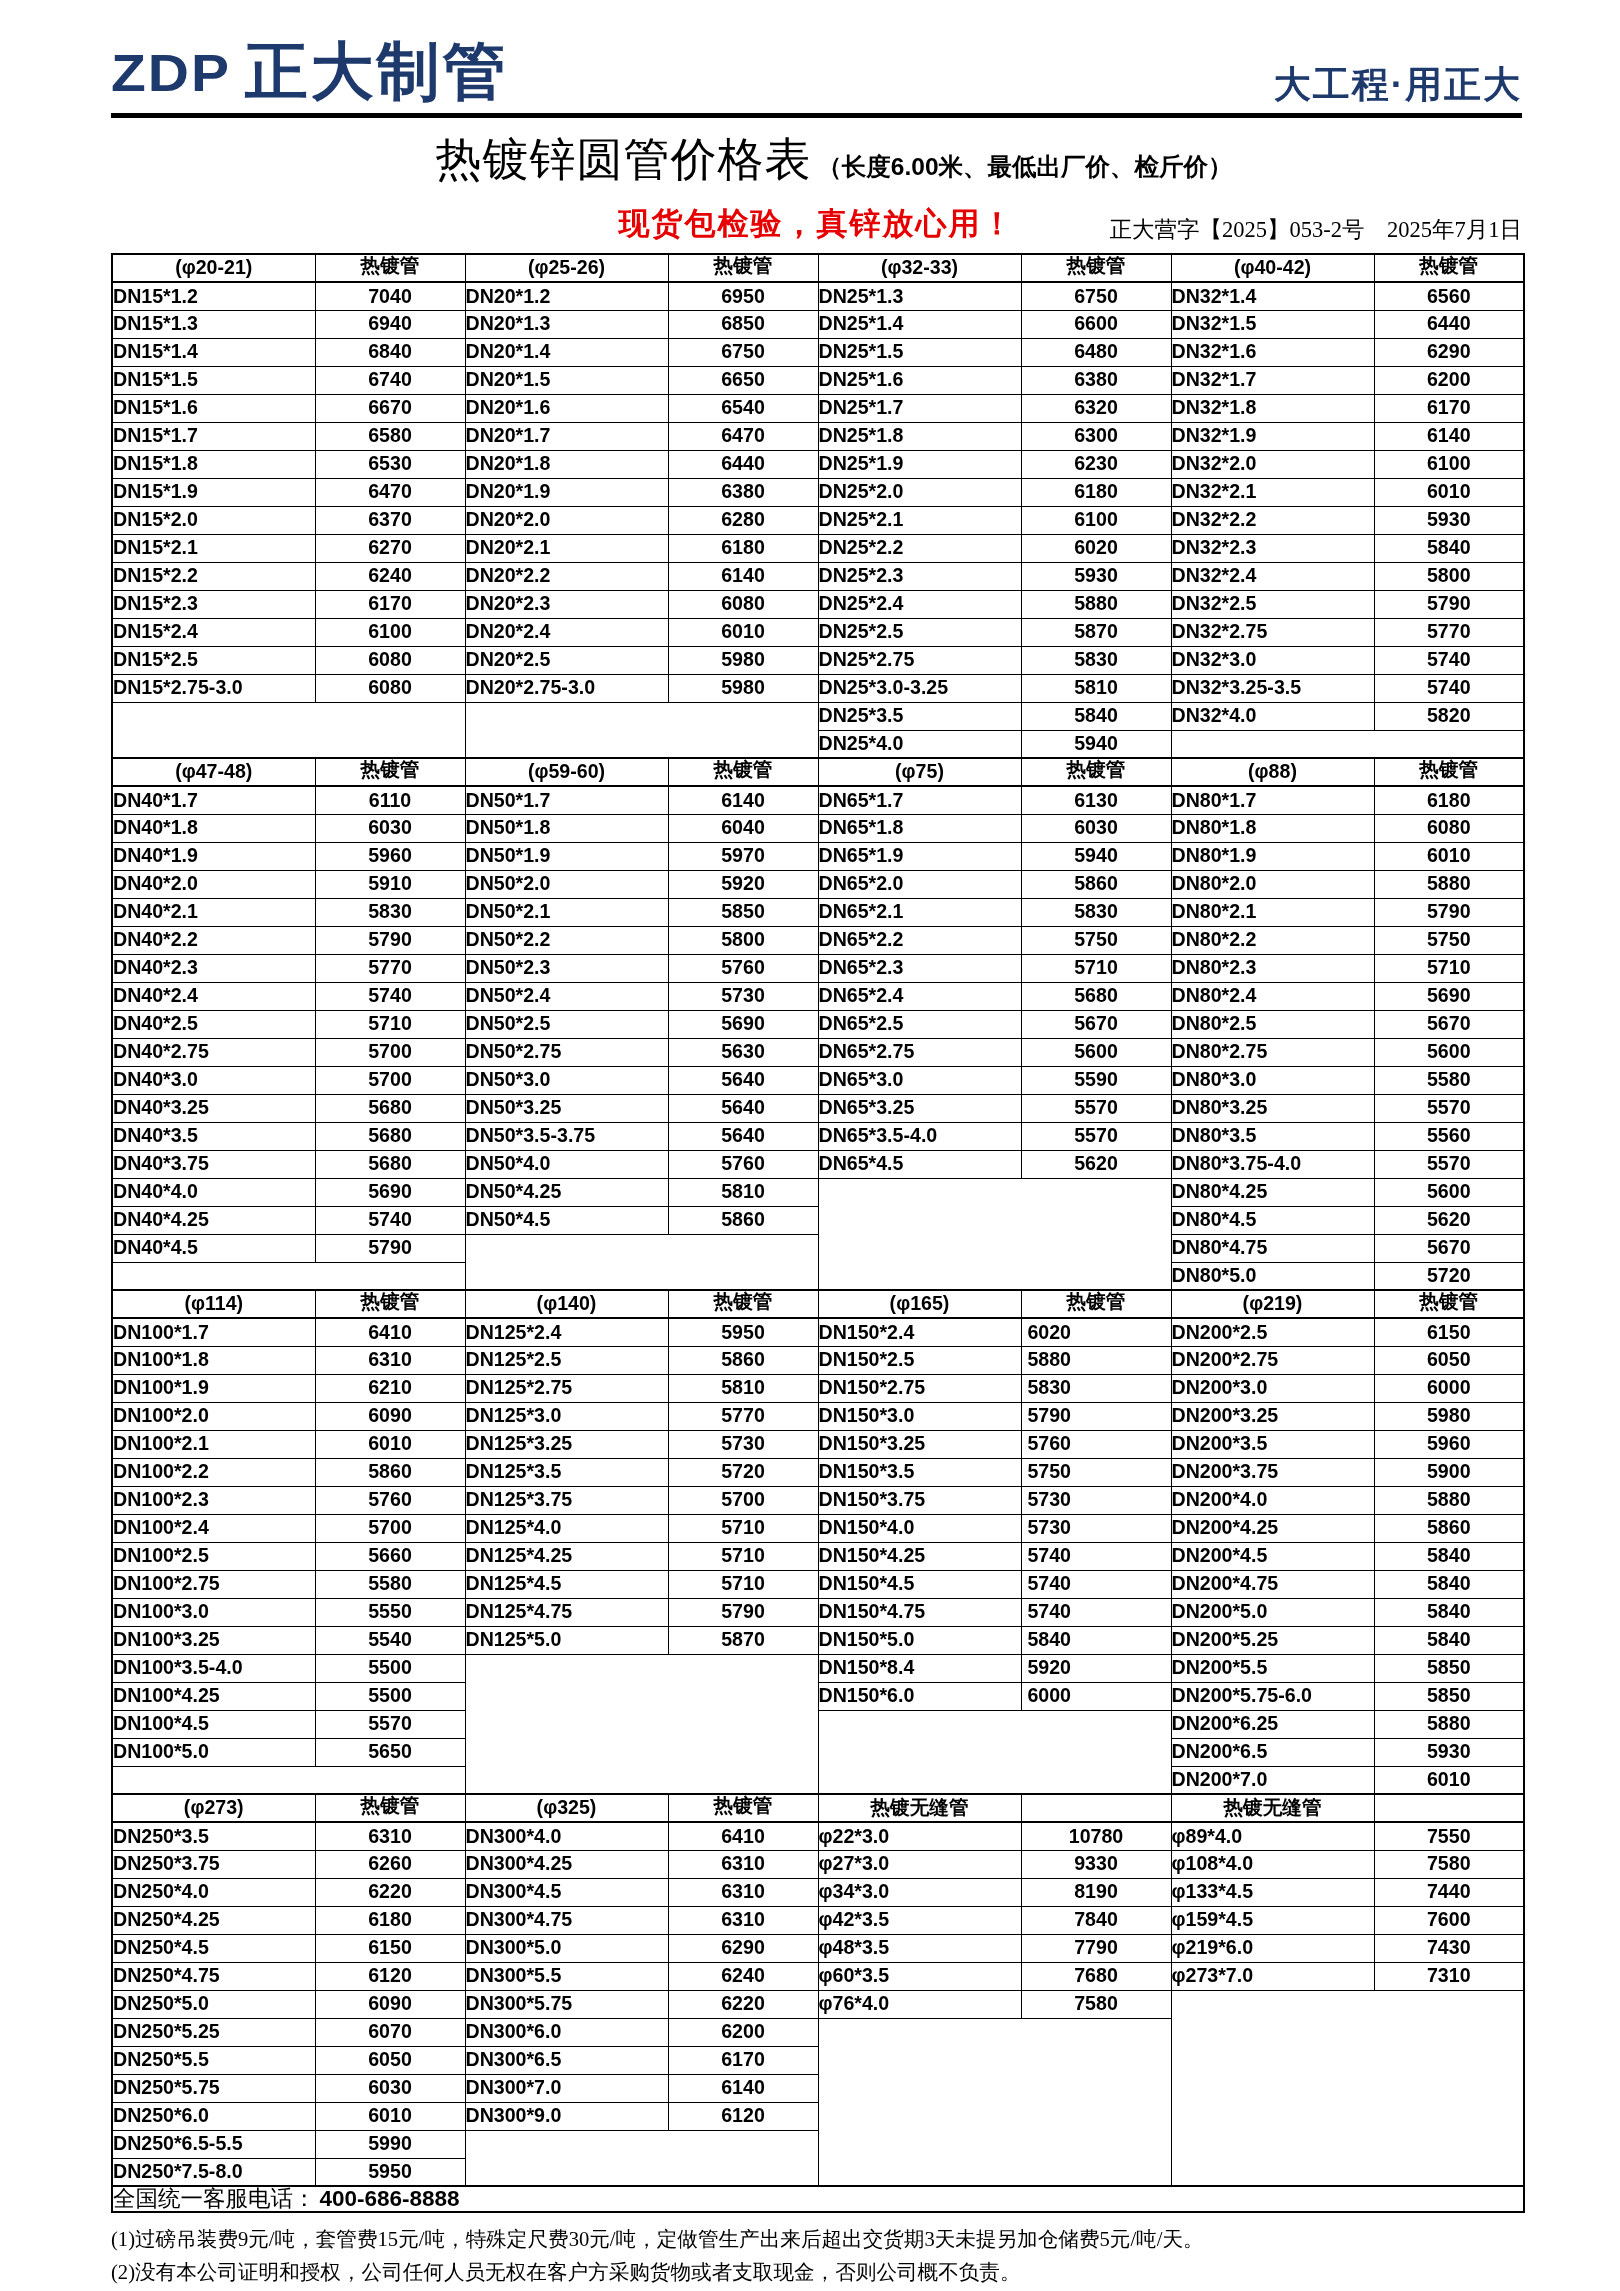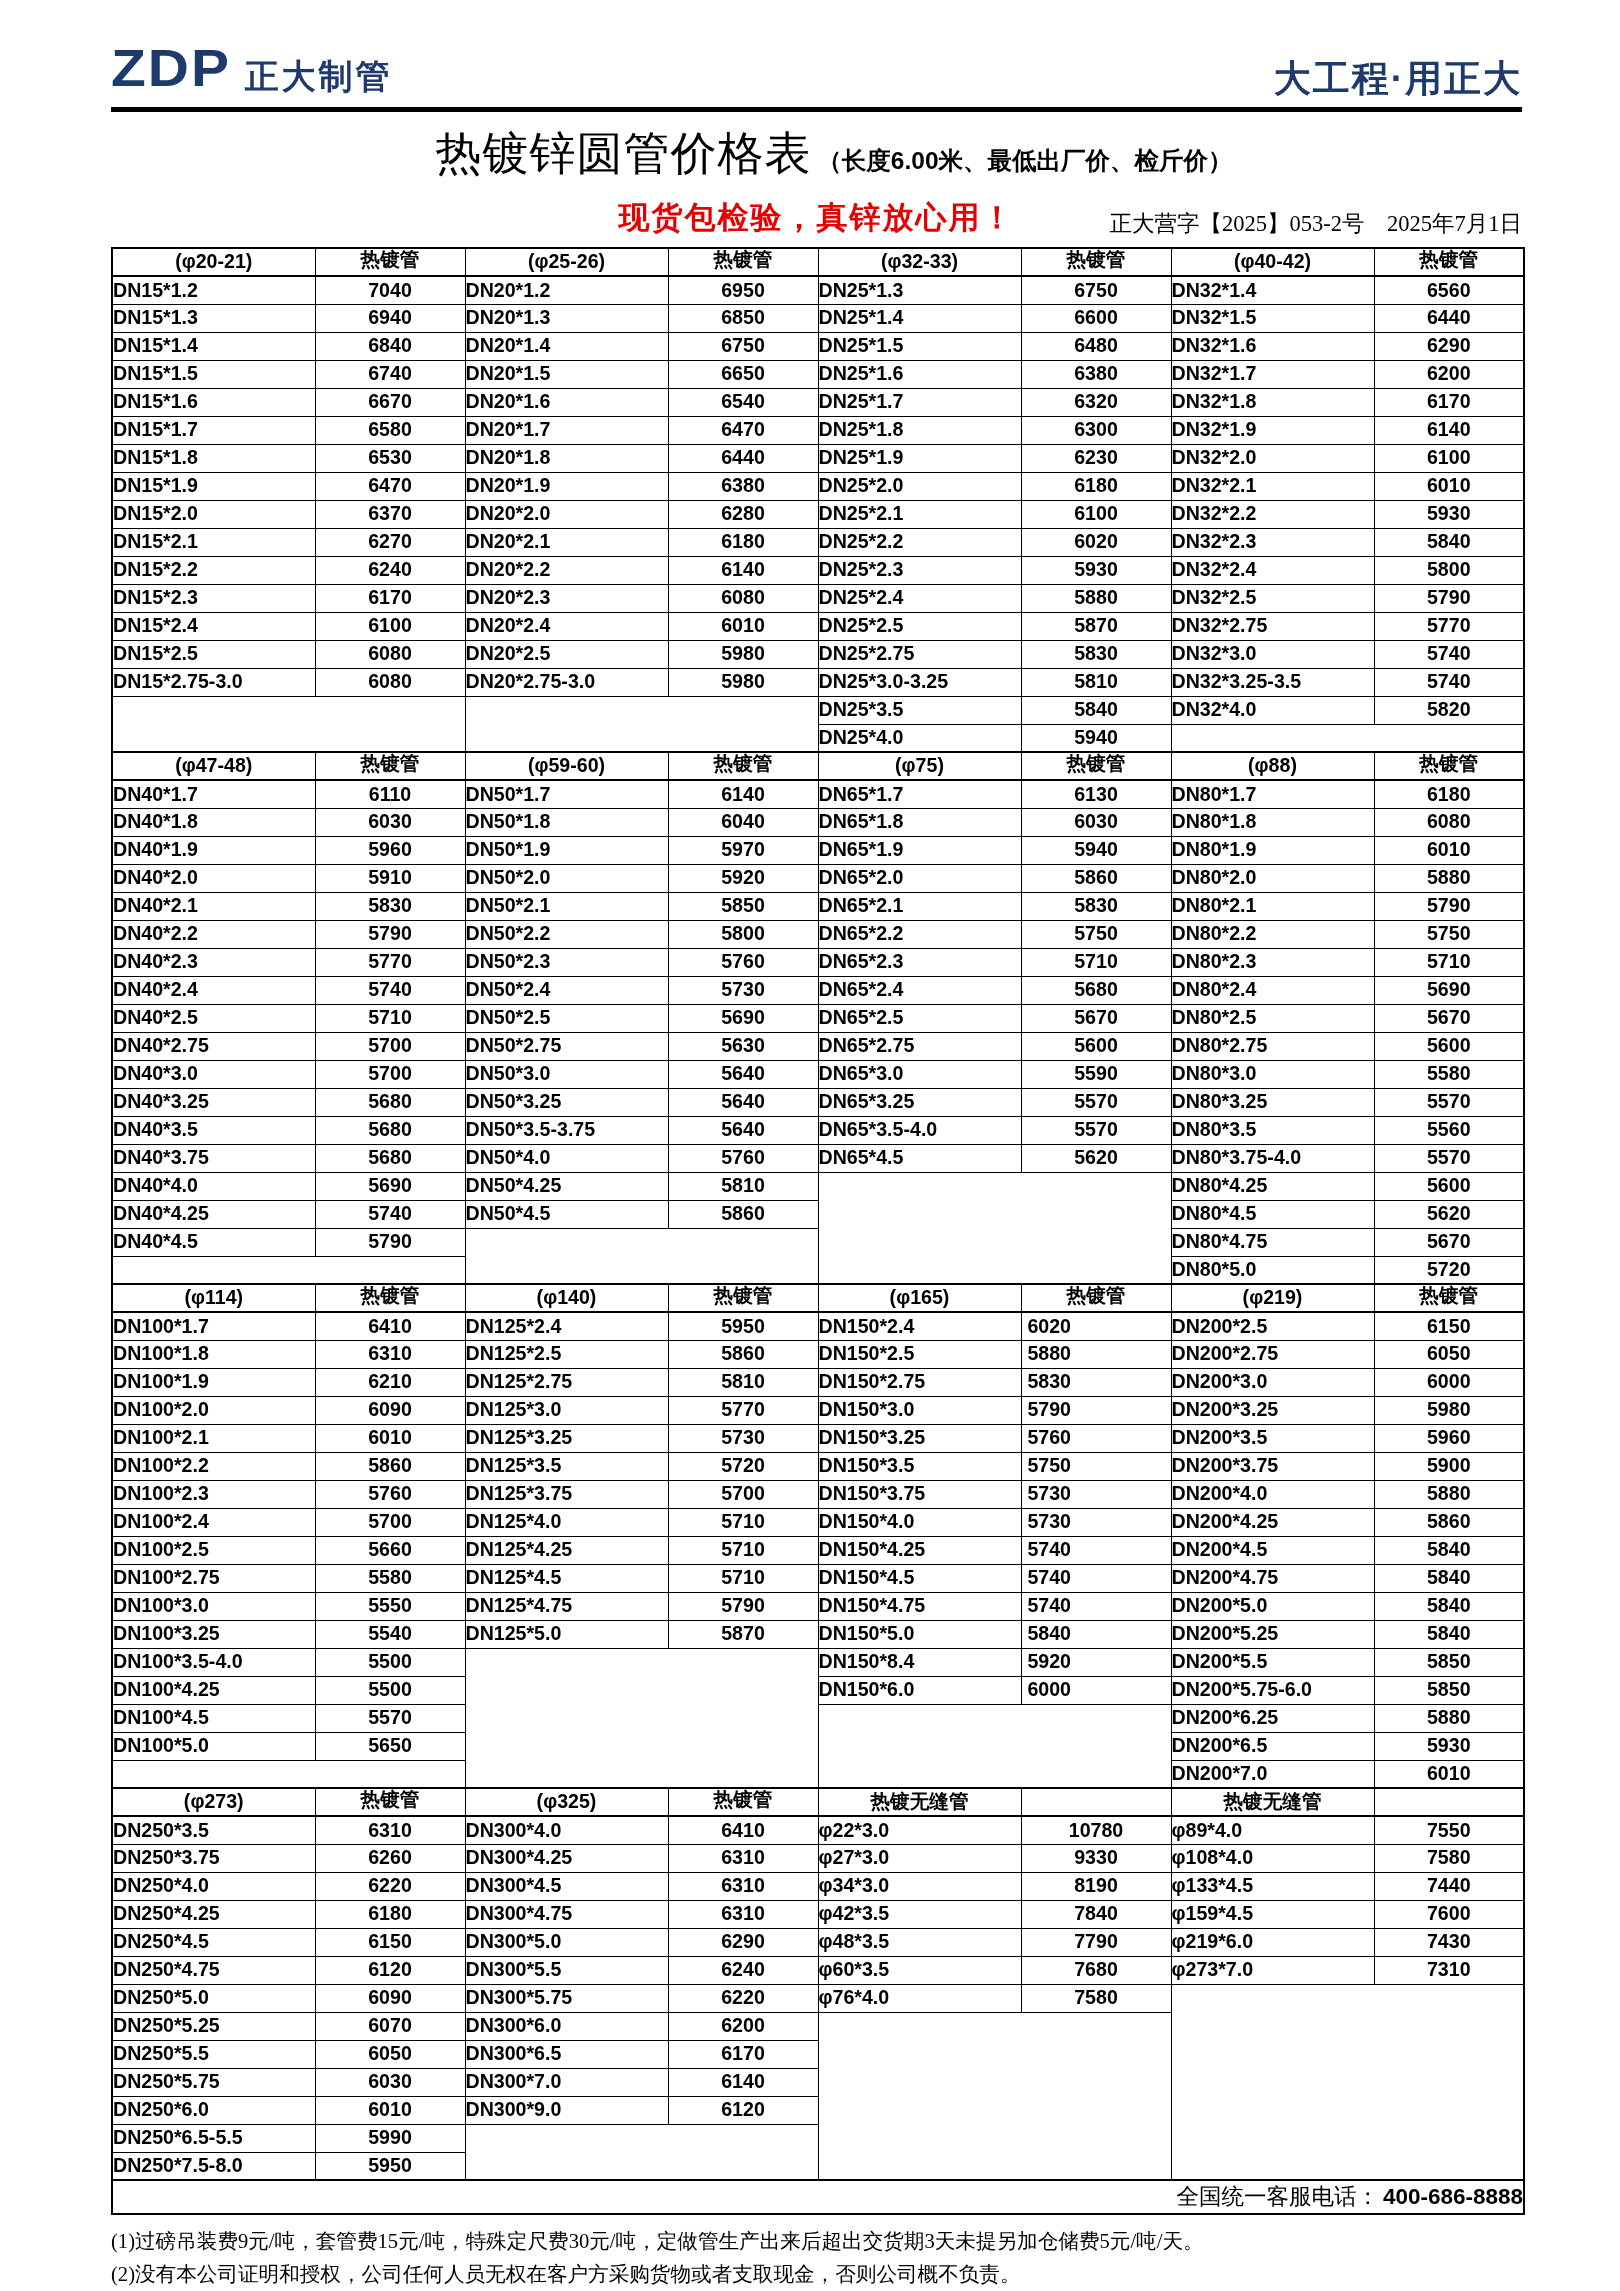--- a/index.html
+++ b/index.html
@@ -17,21 +17,21 @@
   .brandbar {
     display:flex; justify-content:space-between; align-items:flex-end;
     padding-top:40px;
   }
   .logo { display:flex; align-items:baseline; gap:13.7px; }
   .logo-zdp {
     font-size:57px; font-weight:900; letter-spacing:2px;
     color:var(--navy); transform:scaleY(0.92); line-height:1;
   }
   .logo-name {
-    font-size:34px; font-weight:900; color:var(--navy); line-height:1;
+    font-size:63px; font-weight:900; color:var(--navy); line-height:1;
     letter-spacing:2.9px;
   }
   .brand-slogan {
     font-size:37px; font-weight:900; color:var(--navy); line-height:1;
     letter-spacing:2px;
   }
   .brand-rule { height:4.9px; background:#000; margin-top:9.8px; }
 
   
   .title-line { text-align:center; margin-top:11.8px; white-space:nowrap; }
@@ -62,21 +62,21 @@
   td.c-price { text-align:center; }
   td.c-price.left { text-align:left; padding-left:5.9px; }
   tr.sec-header td {
     border-top:2.9px solid #000; border-bottom:2.9px solid #000;
     text-align:center;
   }
   td.hdr-spec { font-weight:700; font-size:20.6px; }
   td.hdr-price { font-weight:400; font-size:20.6px; font-family:Liberation Mono, monospace;margin-left:28px; }
   td.c-empty { background:#fff; }
   tr.phone-row td {
-    border-top:2.9px solid #000; height:34px; text-align:right;
+    border-top:2.9px solid #000; height:26px; text-align:left;
     font-weight:400; font-size:22.5px; font-family:"Liberation Serif", serif;
   }
   .phone-number { font-family:"Liberation Sans", sans-serif; font-weight:700; margin-left:3.9px; }
 
   
   .notes { margin-top:9.8px; font-size:20.6px; line-height:1.6;
            font-family:"Liberation Serif", serif; }
 </style>
 </head>
 <body>

